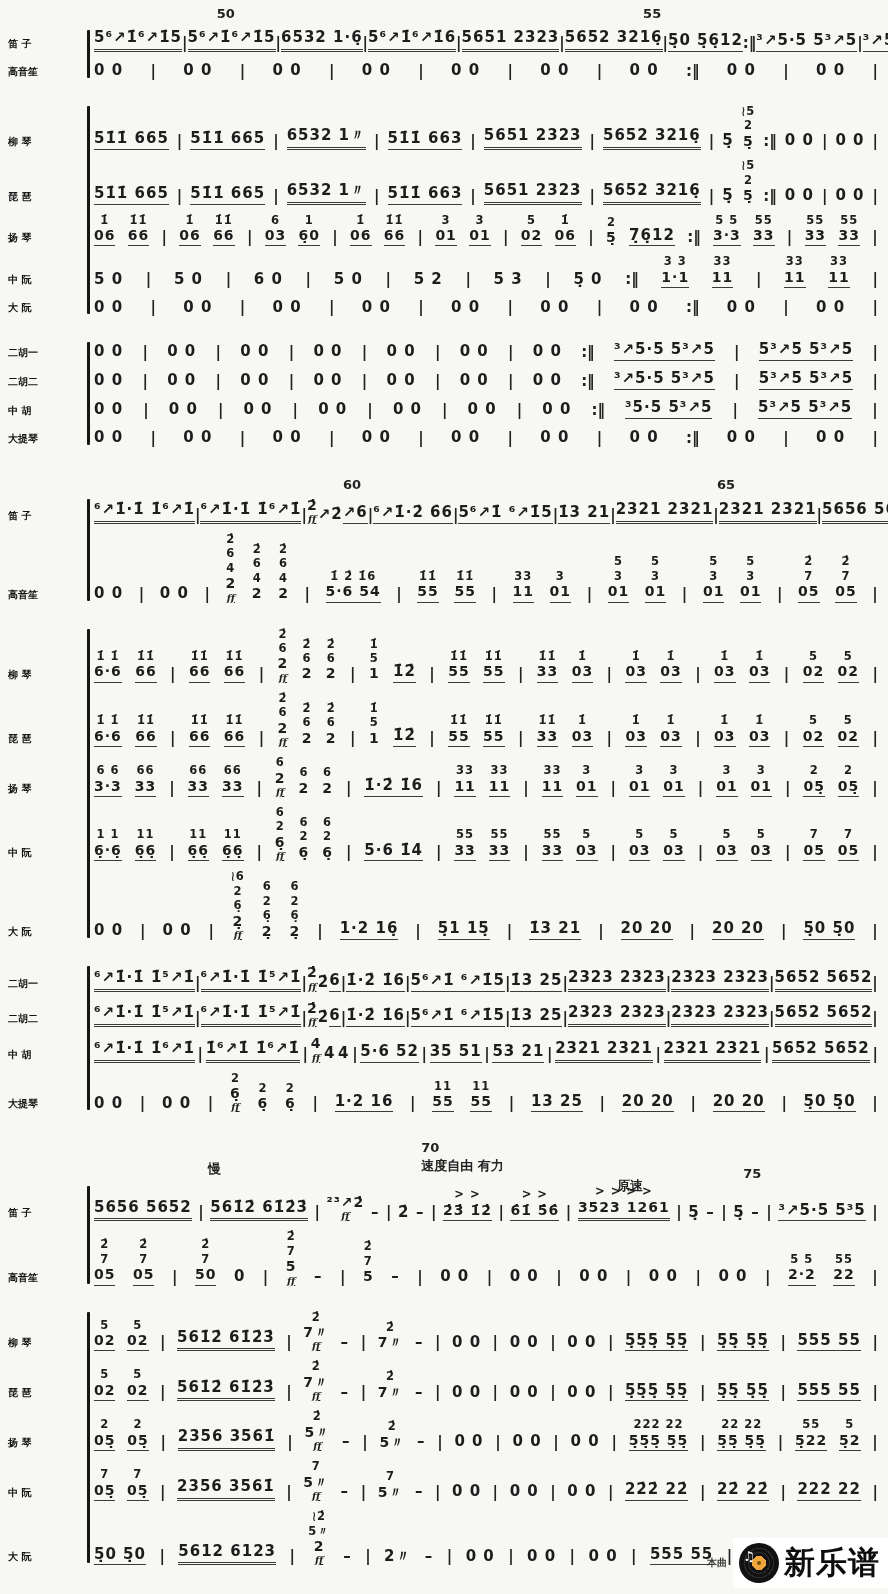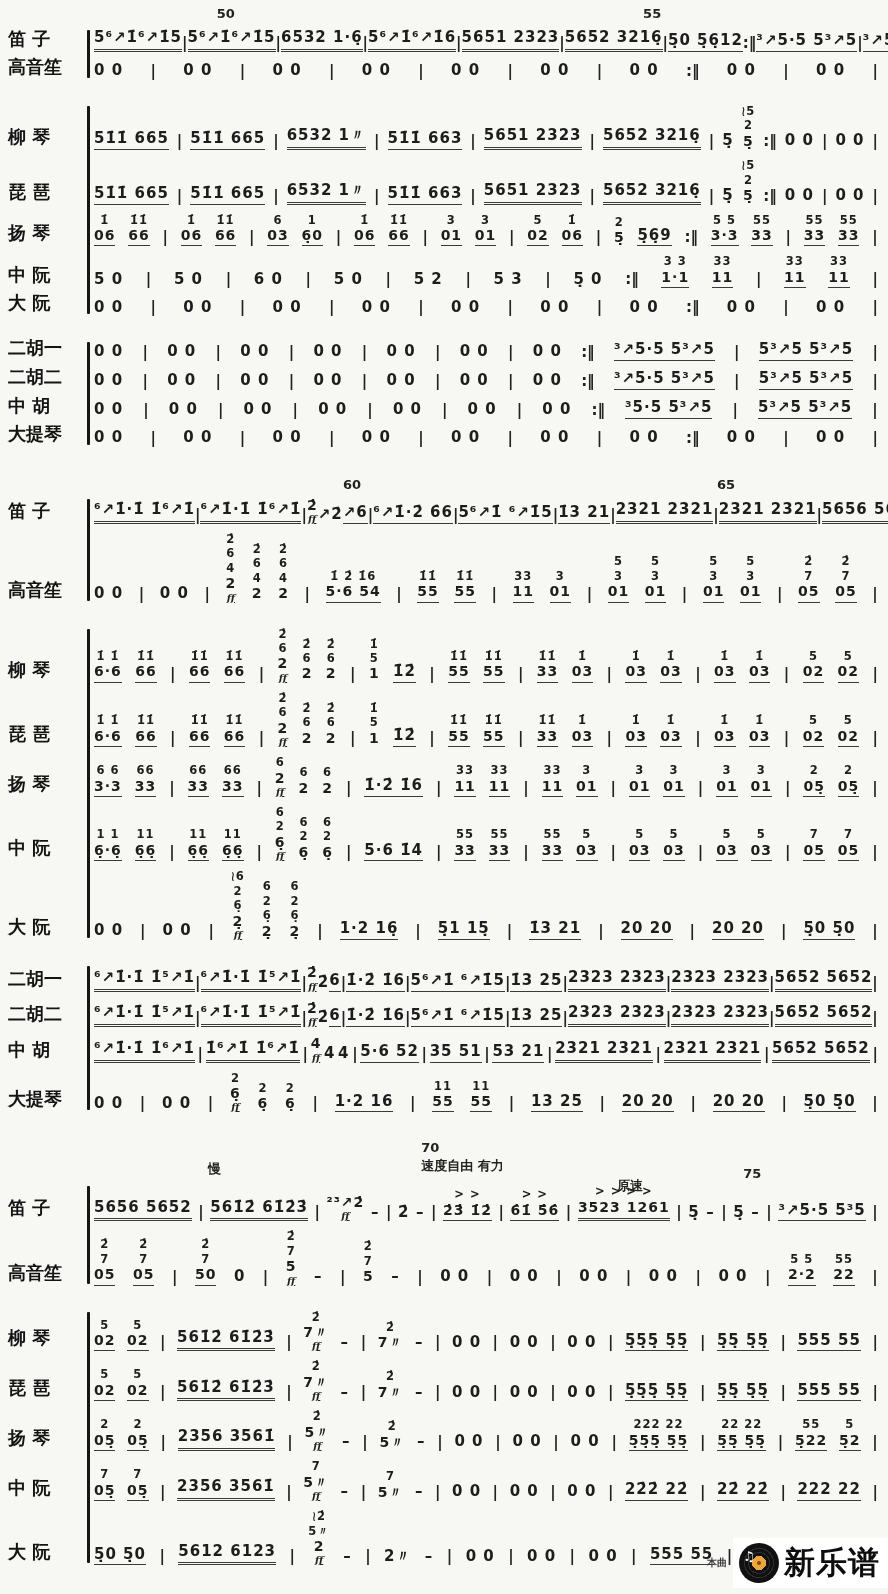--- a/index.html
+++ b/index.html
@@ -18,21 +18,21 @@
     position:absolute; font-size:13px; font-weight:bold; color:#222;
     white-space:nowrap;
   }
   .group { position:relative; padding-left:86px; margin-bottom:24px; }
   .group:last-child { margin-bottom:0; }
   .bracket { position:absolute; left:79px; top:2px; bottom:2px; width:3px; background:#161616; border-radius:1px; }
   .row { position:relative; margin-bottom:8px; min-height:20px; }
   .row:last-child { margin-bottom:0; }
   .label {
     position:absolute; left:-86px; bottom:1px; width:74px;
-    font-size:18px; font-weight:bold; color:#141414; white-space:nowrap;
+    font-size:10px; font-weight:bold; color:#141414; white-space:nowrap;
   }
   .staff {
     display:flex; justify-content:space-between; align-items:flex-end;
     width:100%; min-height:20px;
   }
   .note {
     font-size:15px; font-weight:bold; letter-spacing:1px; white-space:nowrap;
     line-height:1.25;
   }
   .u1 { border-bottom:1.4px solid #3a3a3a; padding-bottom:1px; }
@@ -226,21 +226,21 @@
             </div>
             <div class="stack">
               <span class="note sline">1̇</span>
               <span class="note u1 smain">06</span>
             </div>
             <span class="bar">|</span>
             <div class="stack">
               <span class="note sline">2</span>
               <span class="note smain">5̣</span>
             </div>
-            <span class="note u1">5̣6̣9</span>
+            <span class="note u1">7̣6̣12</span>
             <span class="bar">:‖</span>
             <div class="stack">
               <span class="note sline">5 5</span>
               <span class="note u1 smain">3·3</span>
             </div>
             <div class="stack">
               <span class="note sline">55</span>
               <span class="note u1 smain">33</span>
             </div>
             <span class="bar">|</span>

